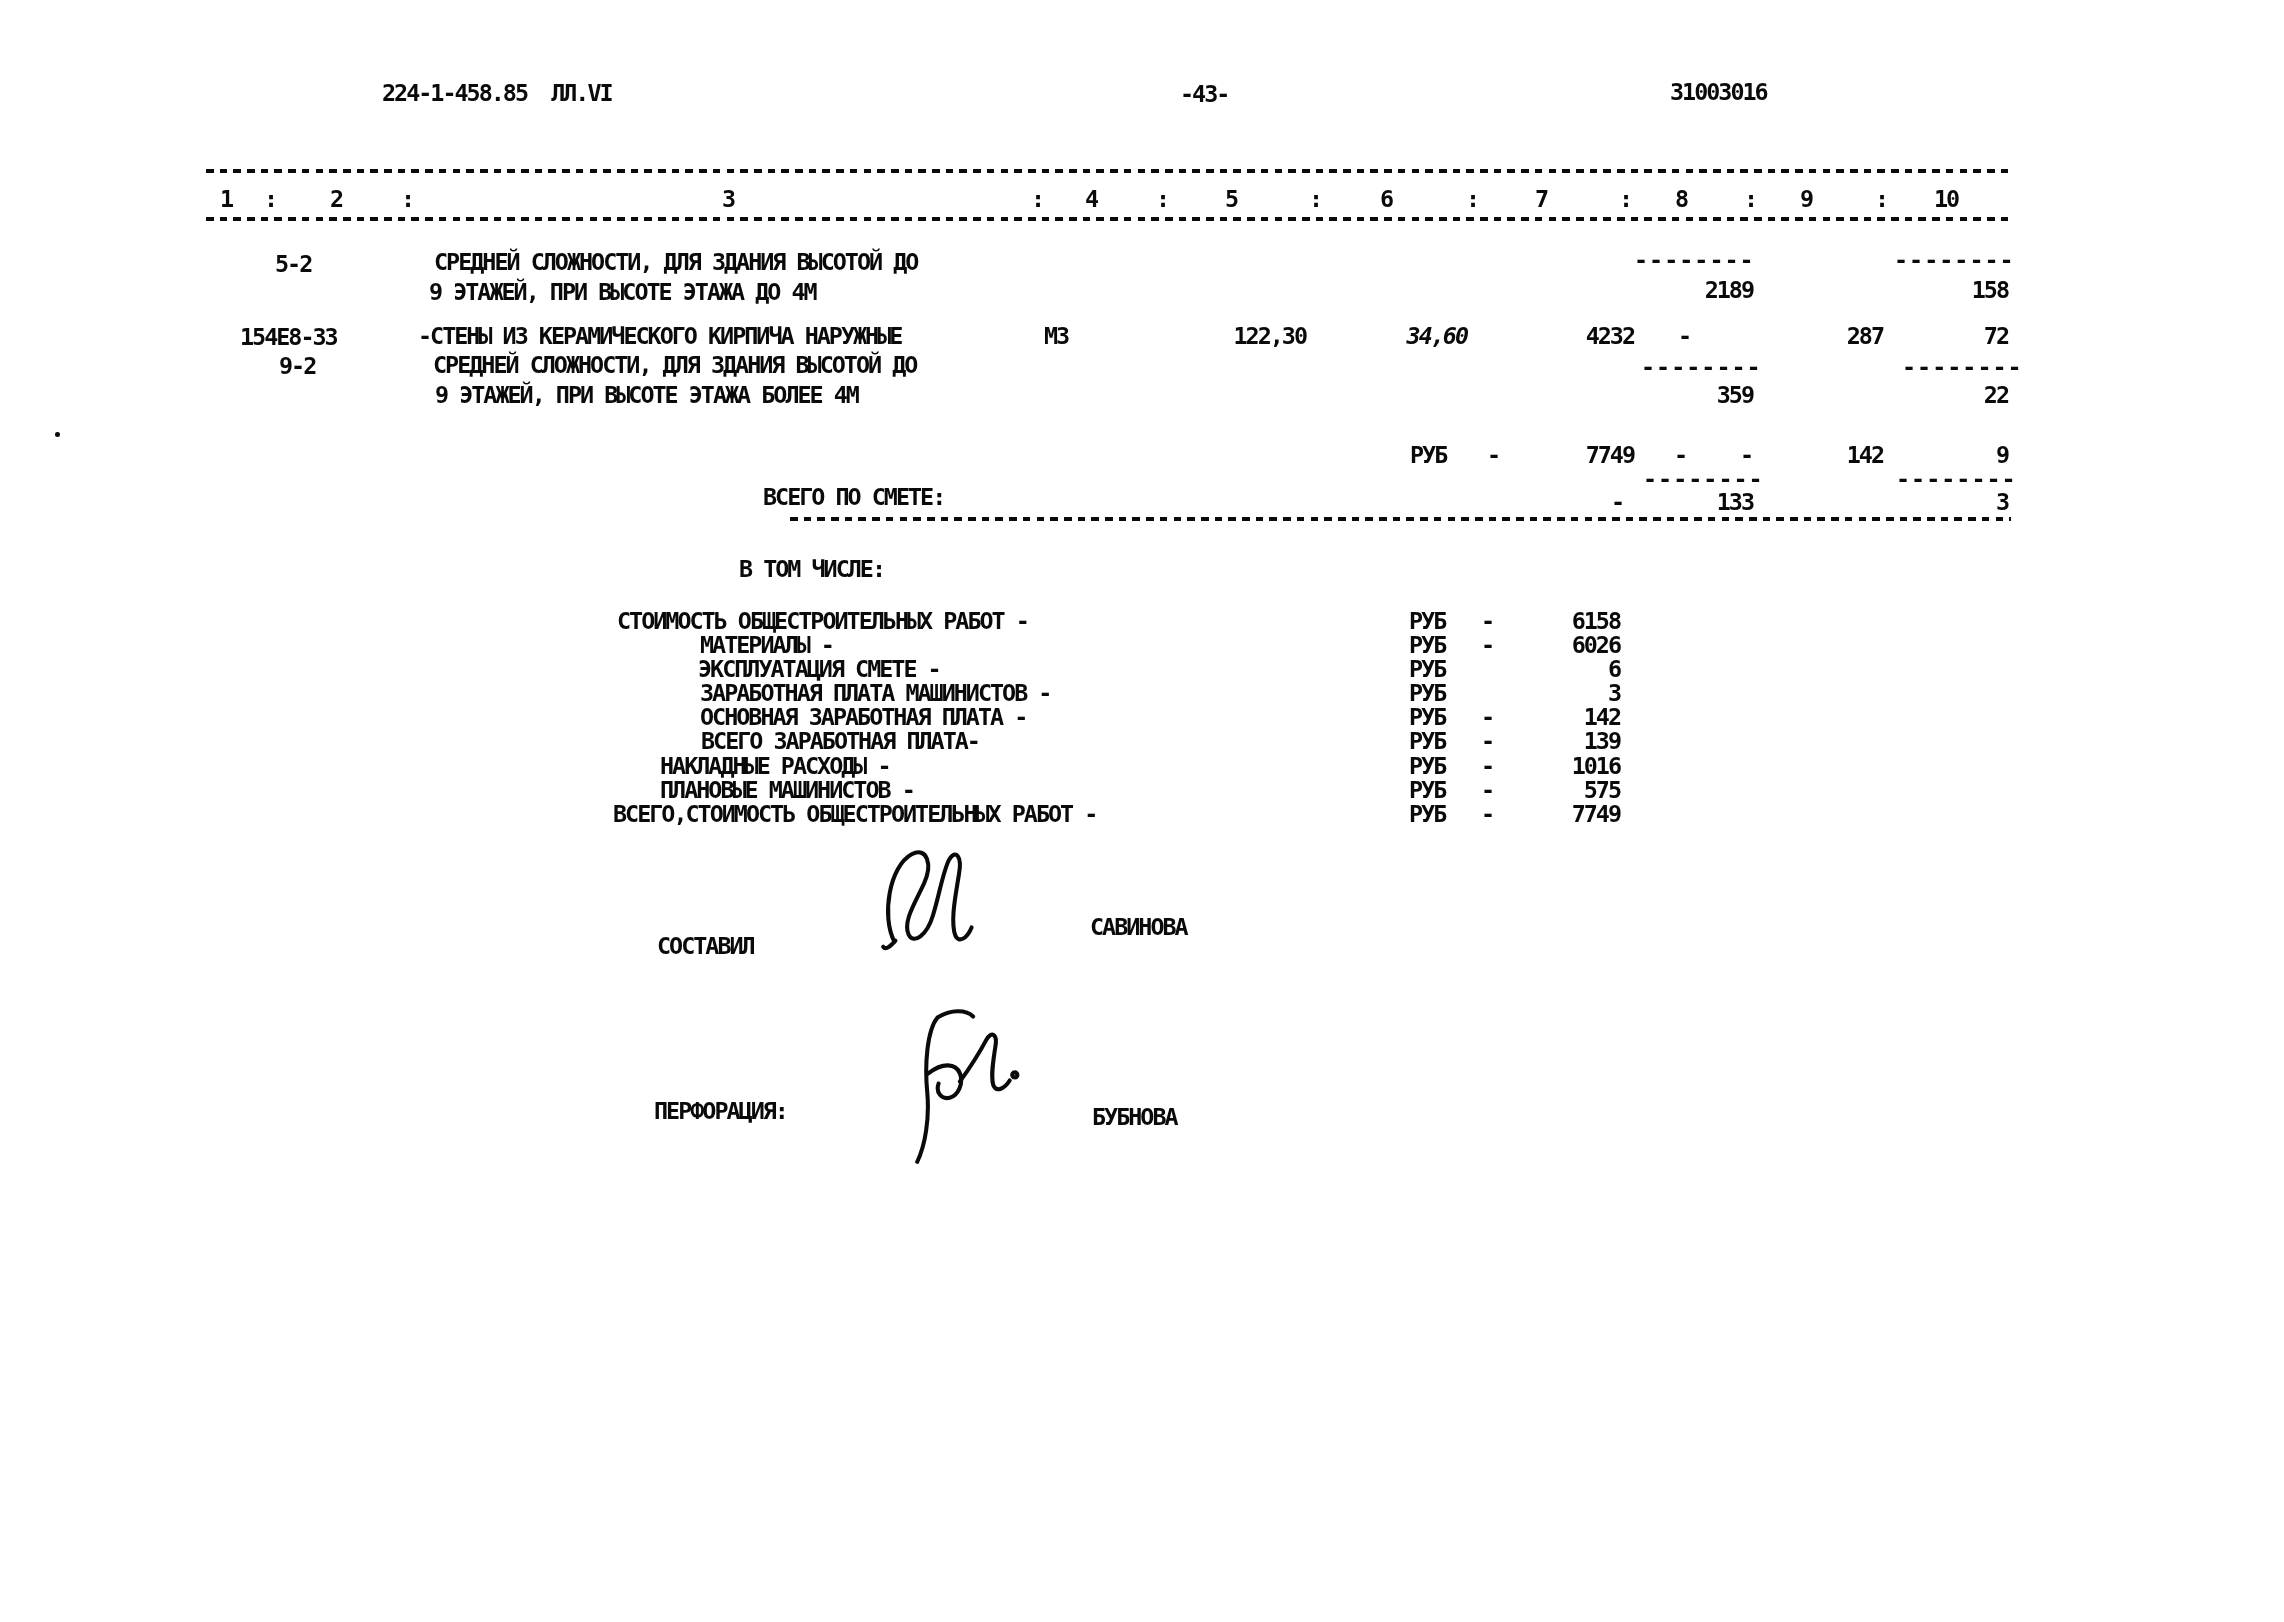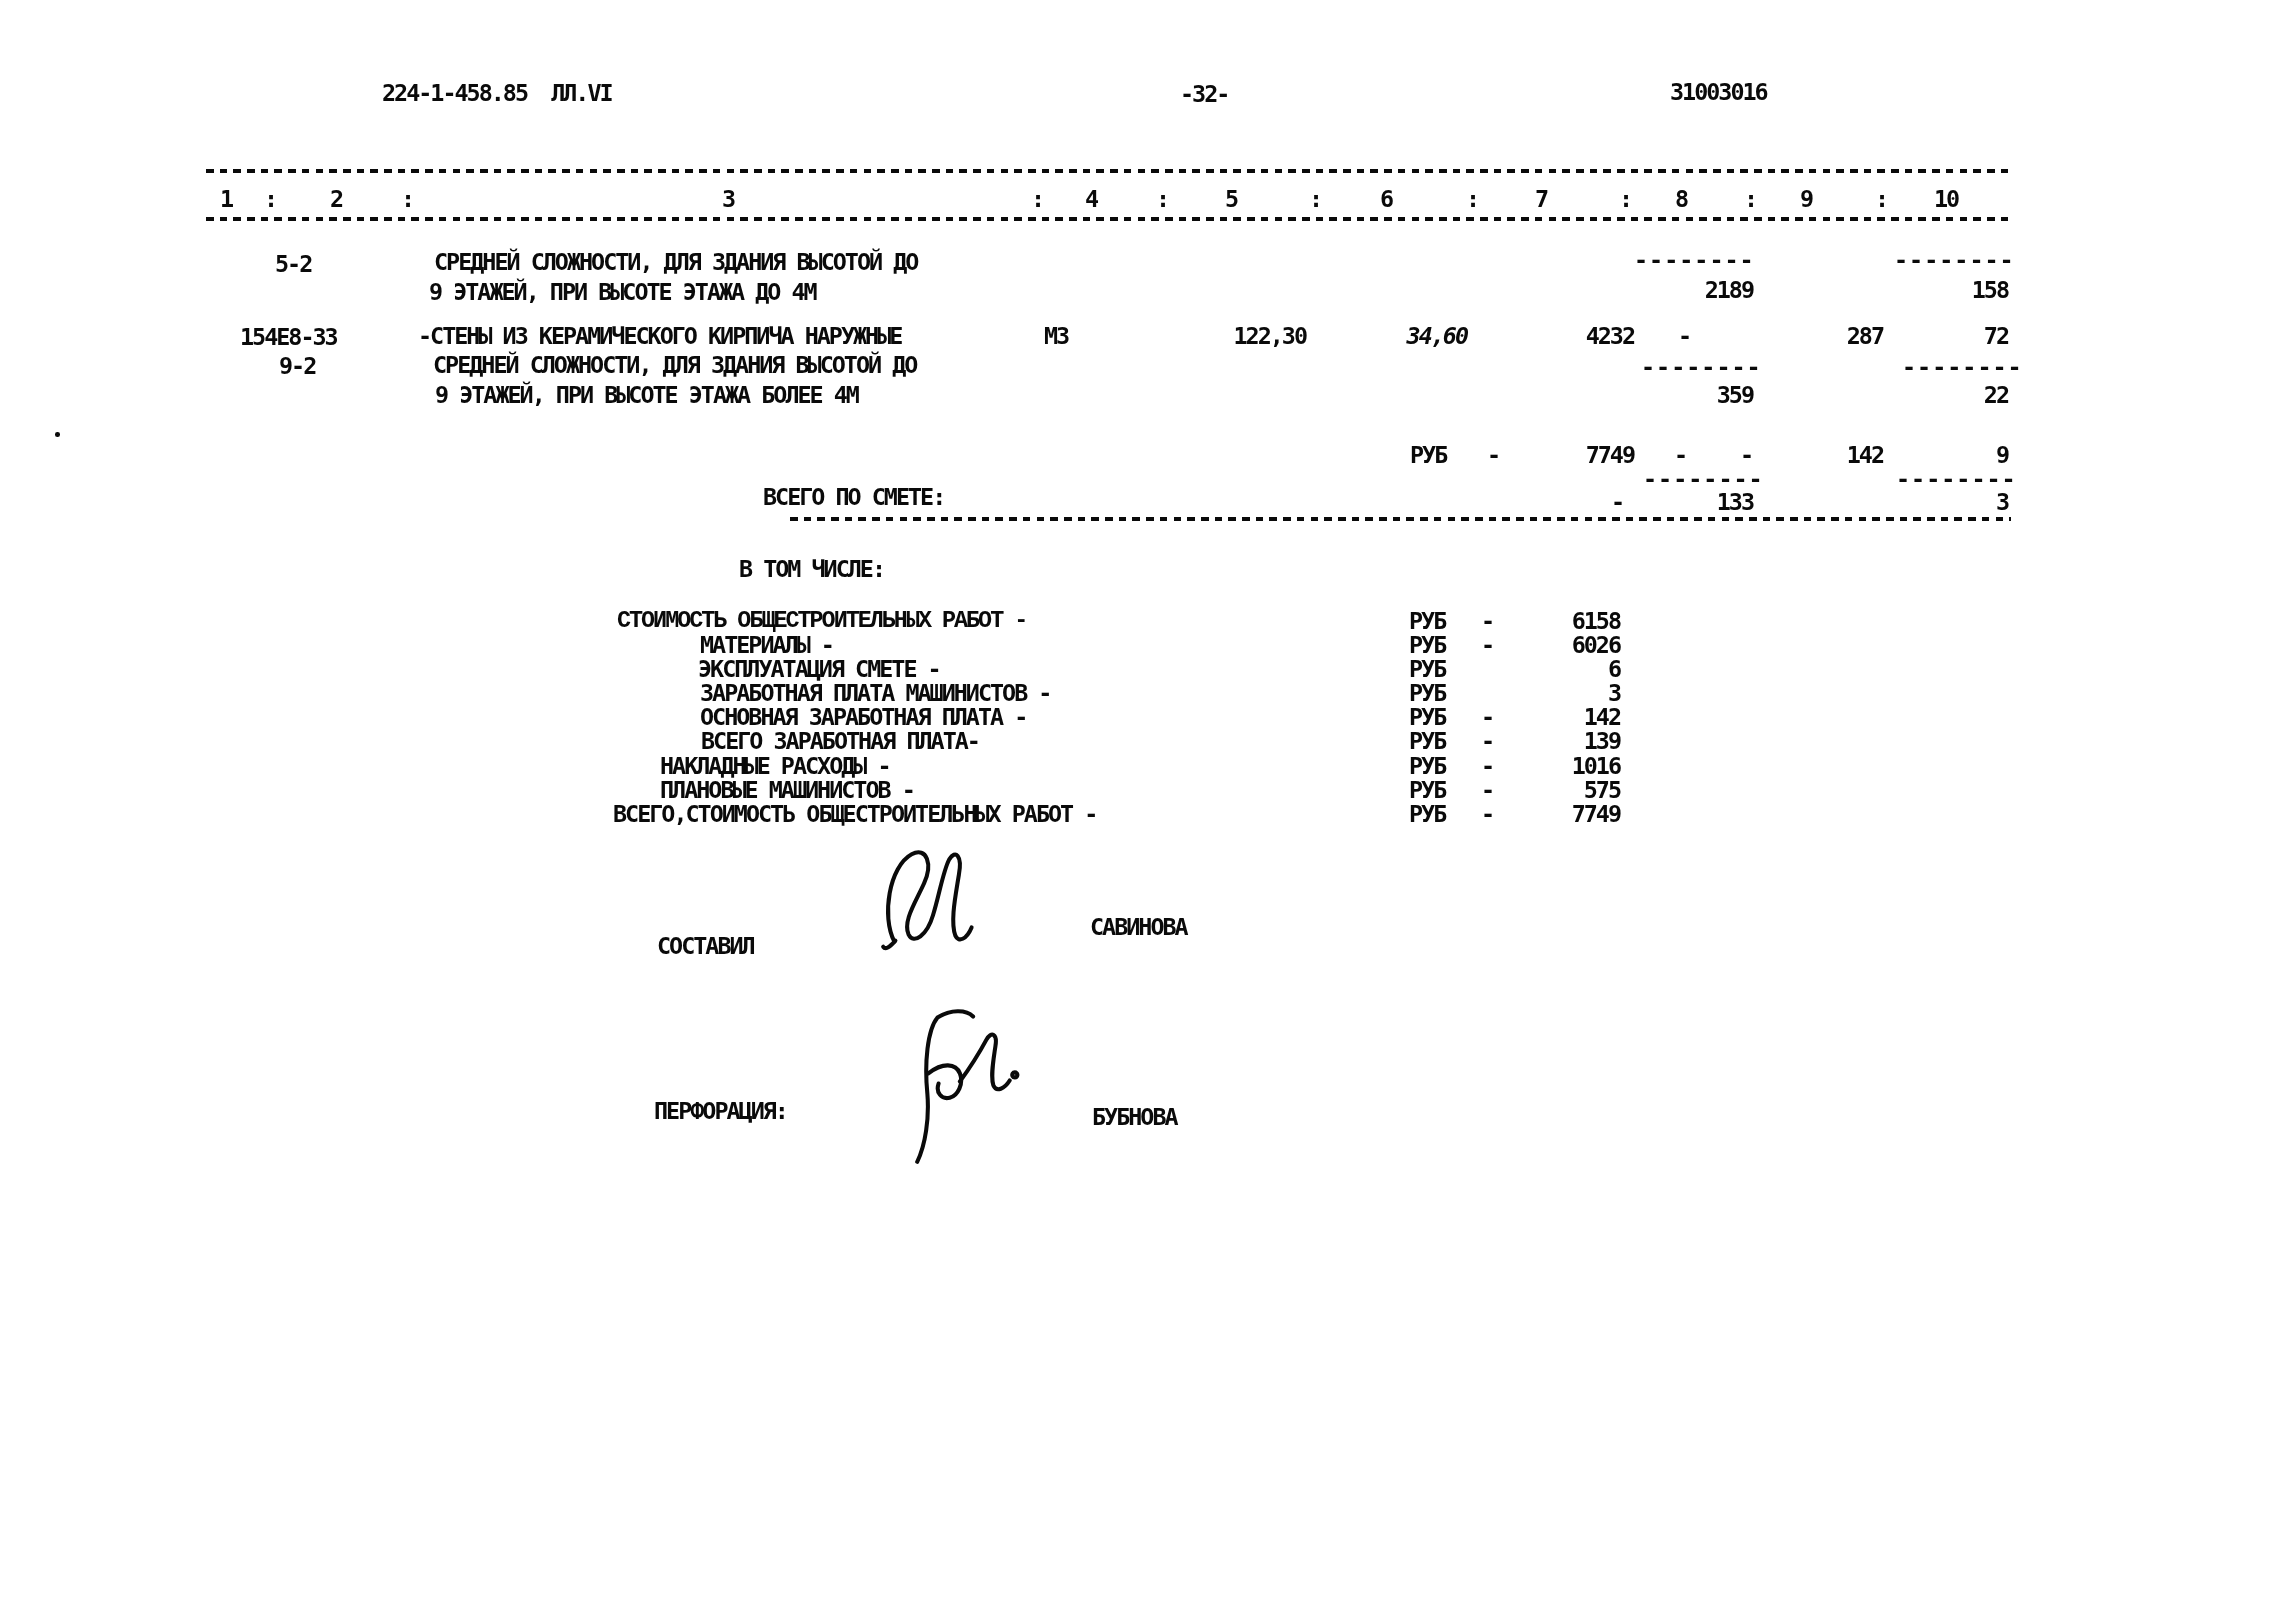--- a/index.html
+++ b/index.html
@@ -20,21 +20,21 @@
   .sig{position:absolute;}
   .sig path{fill:none;stroke:#0a0a0a;stroke-width:8;stroke-linecap:round;stroke-linejoin:round;}
   .noise{position:absolute;width:4.6px;height:4.6px;border-radius:50%;background:#0a0a0a;}
 </style>
 </head>
 <body>
 
 <div class="page">
 
   <span class="t" style="left:382px;top:81px;">224-1-458.85  ЛЛ.VI</span>
-  <span class="t" style="left:1180px;top:82px;">-32-</span>
+  <span class="t" style="left:1180px;top:82px;">-43-</span>
   <span class="t" style="left:1670px;top:80px;">31003016</span>
 
   <div class="hr" style="left:206px;top:169px;width:1802px;"></div>
   <div class="hr" style="left:206px;top:217px;width:1802px;"></div>
 
   <span class="t" style="left:220px;top:187px;">1</span>
   <span class="t" style="left:264px;top:187px;">:</span>
   <span class="t" style="left:330px;top:187px;">2</span>
   <span class="t" style="left:401px;top:187px;">:</span>
   <span class="t" style="left:722px;top:187px;">3</span>
@@ -96,21 +96,21 @@
     <span class="t" style="left:1611px;top:490px;">-</span>
     <span class="t num" style="right:531px;top:490px;">133</span>
     <span class="t num" style="right:276px;top:490px;">3</span>
     <div class="hr" style="left:790px;top:517px;width:1221px;"></div>
   </div>
 
   <span class="t" style="left:739px;top:557px;">В ТОМ ЧИСЛЕ:</span>
 
   <div>
     <div>
-      <span class="t" style="left:617px;top:609px;font-family:Liberation Mono, monospace;">СТОИМОСТЬ ОБЩЕСТРОИТЕЛЬНЫХ РАБОТ -</span>
+      <span class="t" style="left:617px;top:609px;">СТОИМОСТЬ ОБЩЕСТРОИТЕЛЬНЫХ РАБОТ -</span>
       <span class="t" style="left:1409px;top:609px;">РУБ</span>
       <span class="t" style="left:1481px;top:609px;">-</span>
       <span class="t num" style="right:664px;top:609px;">6158</span>
     </div>
     <div>
       <span class="t" style="left:700px;top:633px;">МАТЕРИАЛЫ -</span>
       <span class="t" style="left:1409px;top:633px;">РУБ</span>
       <span class="t" style="left:1481px;top:633px;">-</span>
       <span class="t num" style="right:664px;top:633px;">6026</span>
     </div>

